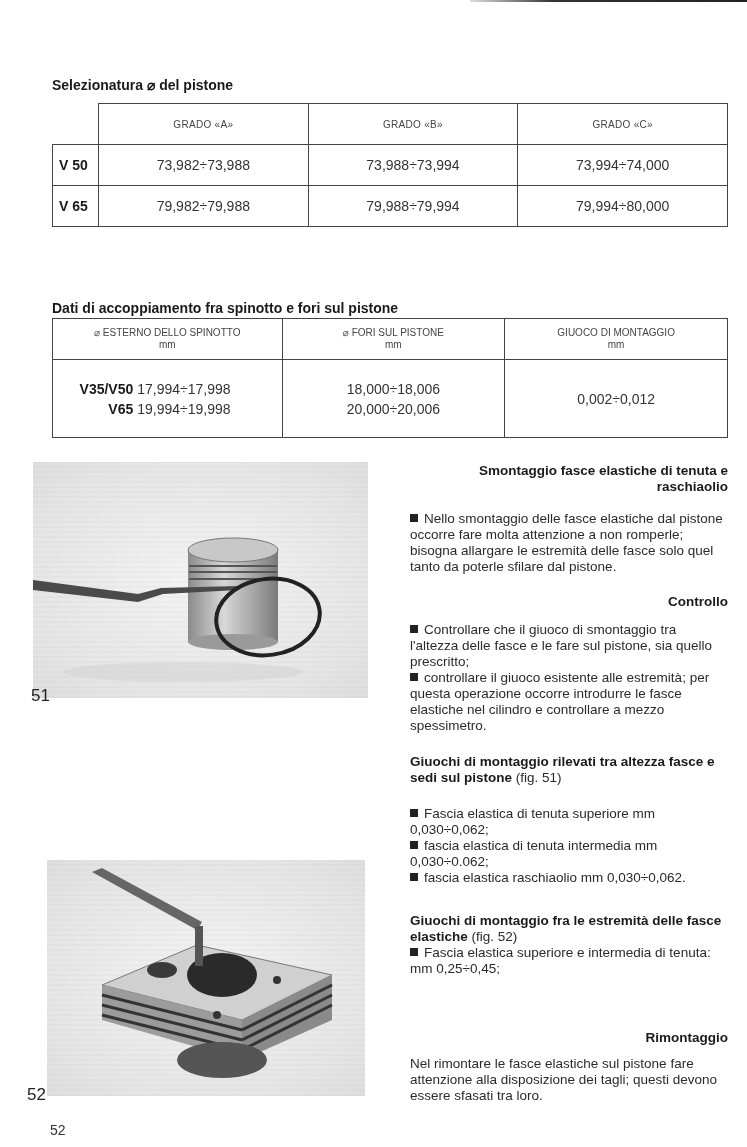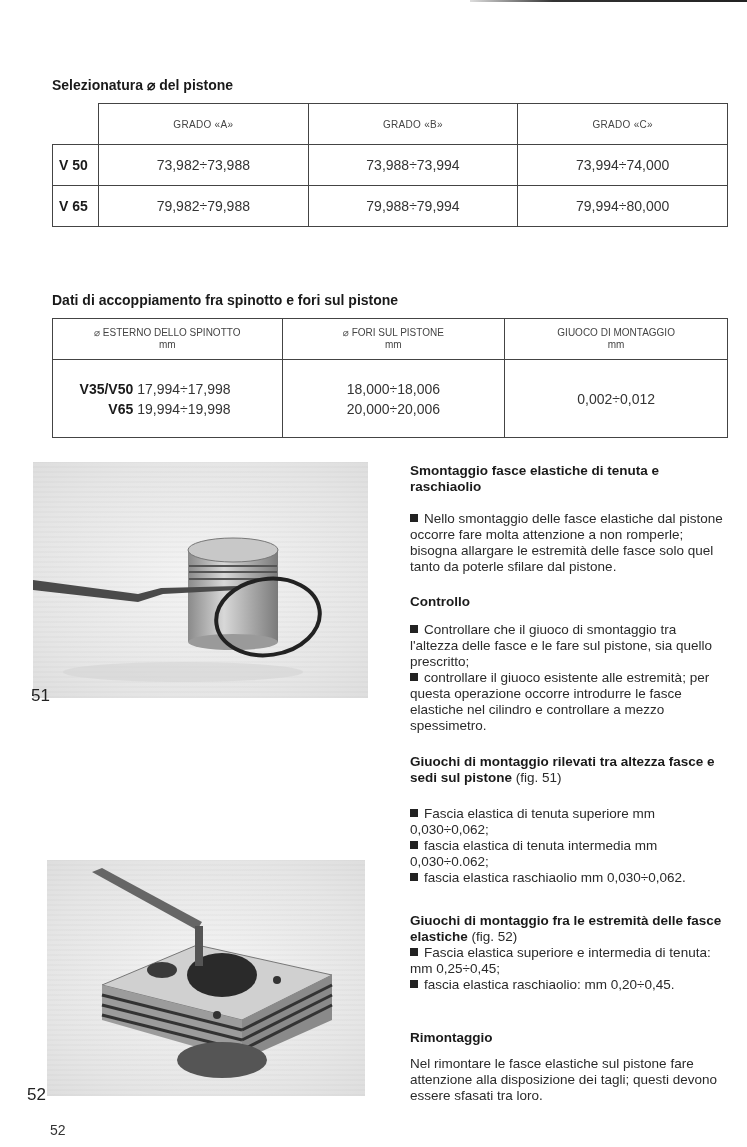--- a/index.html
+++ b/index.html
@@ -15,21 +15,21 @@
   #t1 .hdr td { height:38px; font-size:10px; color:#444; letter-spacing:0.3px; }
   #t1 .hdr td.blank { border-top:none; border-left:none; }
   #t1 .row td { height:38px; font-size:14px; }
   #t1 .row td.lbl { font-weight:bold; text-align:left; padding-left:6px; width:38px; color:#1a1a1a; }
   #t2 { left:52px; top:318px; width:676px; }
   #t2 .hdr td { height:38px; font-size:10px; color:#444; line-height:12px; }
   #t2 .val td { height:75px; font-size:14px; line-height:20px; }
   #t2 .val td .b { font-weight:bold; color:#1a1a1a; }
   .rcol { position:absolute; left:410px; width:318px; font-size:13.5px; line-height:16px; color:#2a2a2a; }
   .rcol p { margin:0; }
-  .rcol .h { font-size:13.5px; line-height:16px; }
+  .rcol .h { font-size:13.5px; line-height:16px;text-align:right; }
   .sq { display:inline-block; width:8px; height:8px; background:#222; margin-right:6px; vertical-align:1px; }
   .photo { position:absolute; background:
       repeating-linear-gradient(0deg, rgba(0,0,0,0.02) 0 2px, transparent 2px 5px),
       radial-gradient(ellipse at 50% 50%, #f4f4f4 0%, #e6e6e6 70%, #dedede 100%);
       overflow:hidden; }
   .figno { position:absolute; font-size:17px; font-weight:normal; color:#222; }
   .pagenum { position:absolute; left:50px; top:1122px; font-size:14px; color:#333; }
 </style>
 </head>
 <body>
@@ -54,21 +54,21 @@
   </tr>
   <tr class="row">
     <td class="lbl">V 65</td>
     <td>79,982÷79,988</td>
     <td>79,988÷79,994</td>
     <td>79,994÷80,000</td>
   </tr>
 </tbody>
   </table>
 
-<div class="abs h" style="left:52px;top:292px;">Dati di accoppiamento fra spinotto e fori sul pistone</div>
+<div class="abs h" style="left:52px;top:300px;">Dati di accoppiamento fra spinotto e fori sul pistone</div>
 
 <table id="t2">
   <tbody>
       <tr class="hdr">
     <td style="width:34%">
       <div>⌀ ESTERNO DELLO SPINOTTO</div>
       <div>mm</div>
     </td>
     <td style="width:33%">
       <div>⌀ FORI SUL PISTONE</div>
@@ -160,21 +160,20 @@
 <div class="rcol" style="top:754px;">
   <p><span class="h" style="font-weight:bold;">Giuochi di montaggio rilevati tra altezza fasce e sedi sul pistone</span> <span>(fig. 51)</span></p>
   <p style="margin-top:20px;"><span class="sq"></span><span>Fascia elastica di tenuta superiore mm 0,030÷0,062;</span></p>
   <p><span class="sq"></span><span>fascia elastica di tenuta intermedia mm 0,030÷0.062;</span></p>
   <p><span class="sq"></span><span>fascia elastica raschiaolio mm 0,030÷0,062.</span></p>
 </div>
 
 <div class="rcol" style="top:913px;">
   <p><span class="h" style="font-weight:bold;">Giuochi di montaggio fra le estremità delle fasce elastiche</span> <span>(fig. 52)</span></p>
   <p style=""><span class="sq"></span><span>Fascia elastica superiore e intermedia di tenuta: mm 0,25÷0,45;</span></p>
-  <p><span class="sq"></span><span>fascia elastica raschiaolio: mm 0,20÷0,45.</span></p>
 </div>
 
 <div class="rcol" style="top:1030px;">
   <p class="h" style="font-weight:bold;">Rimontaggio</p>
   <p style="margin-top:10px;">Nel rimontare le fasce elastiche sul pistone fare attenzione alla disposizione dei tagli; questi devono essere sfasati tra loro.</p>
 </div>
 
 <div class="pagenum">52</div>
 
 </body></html>

